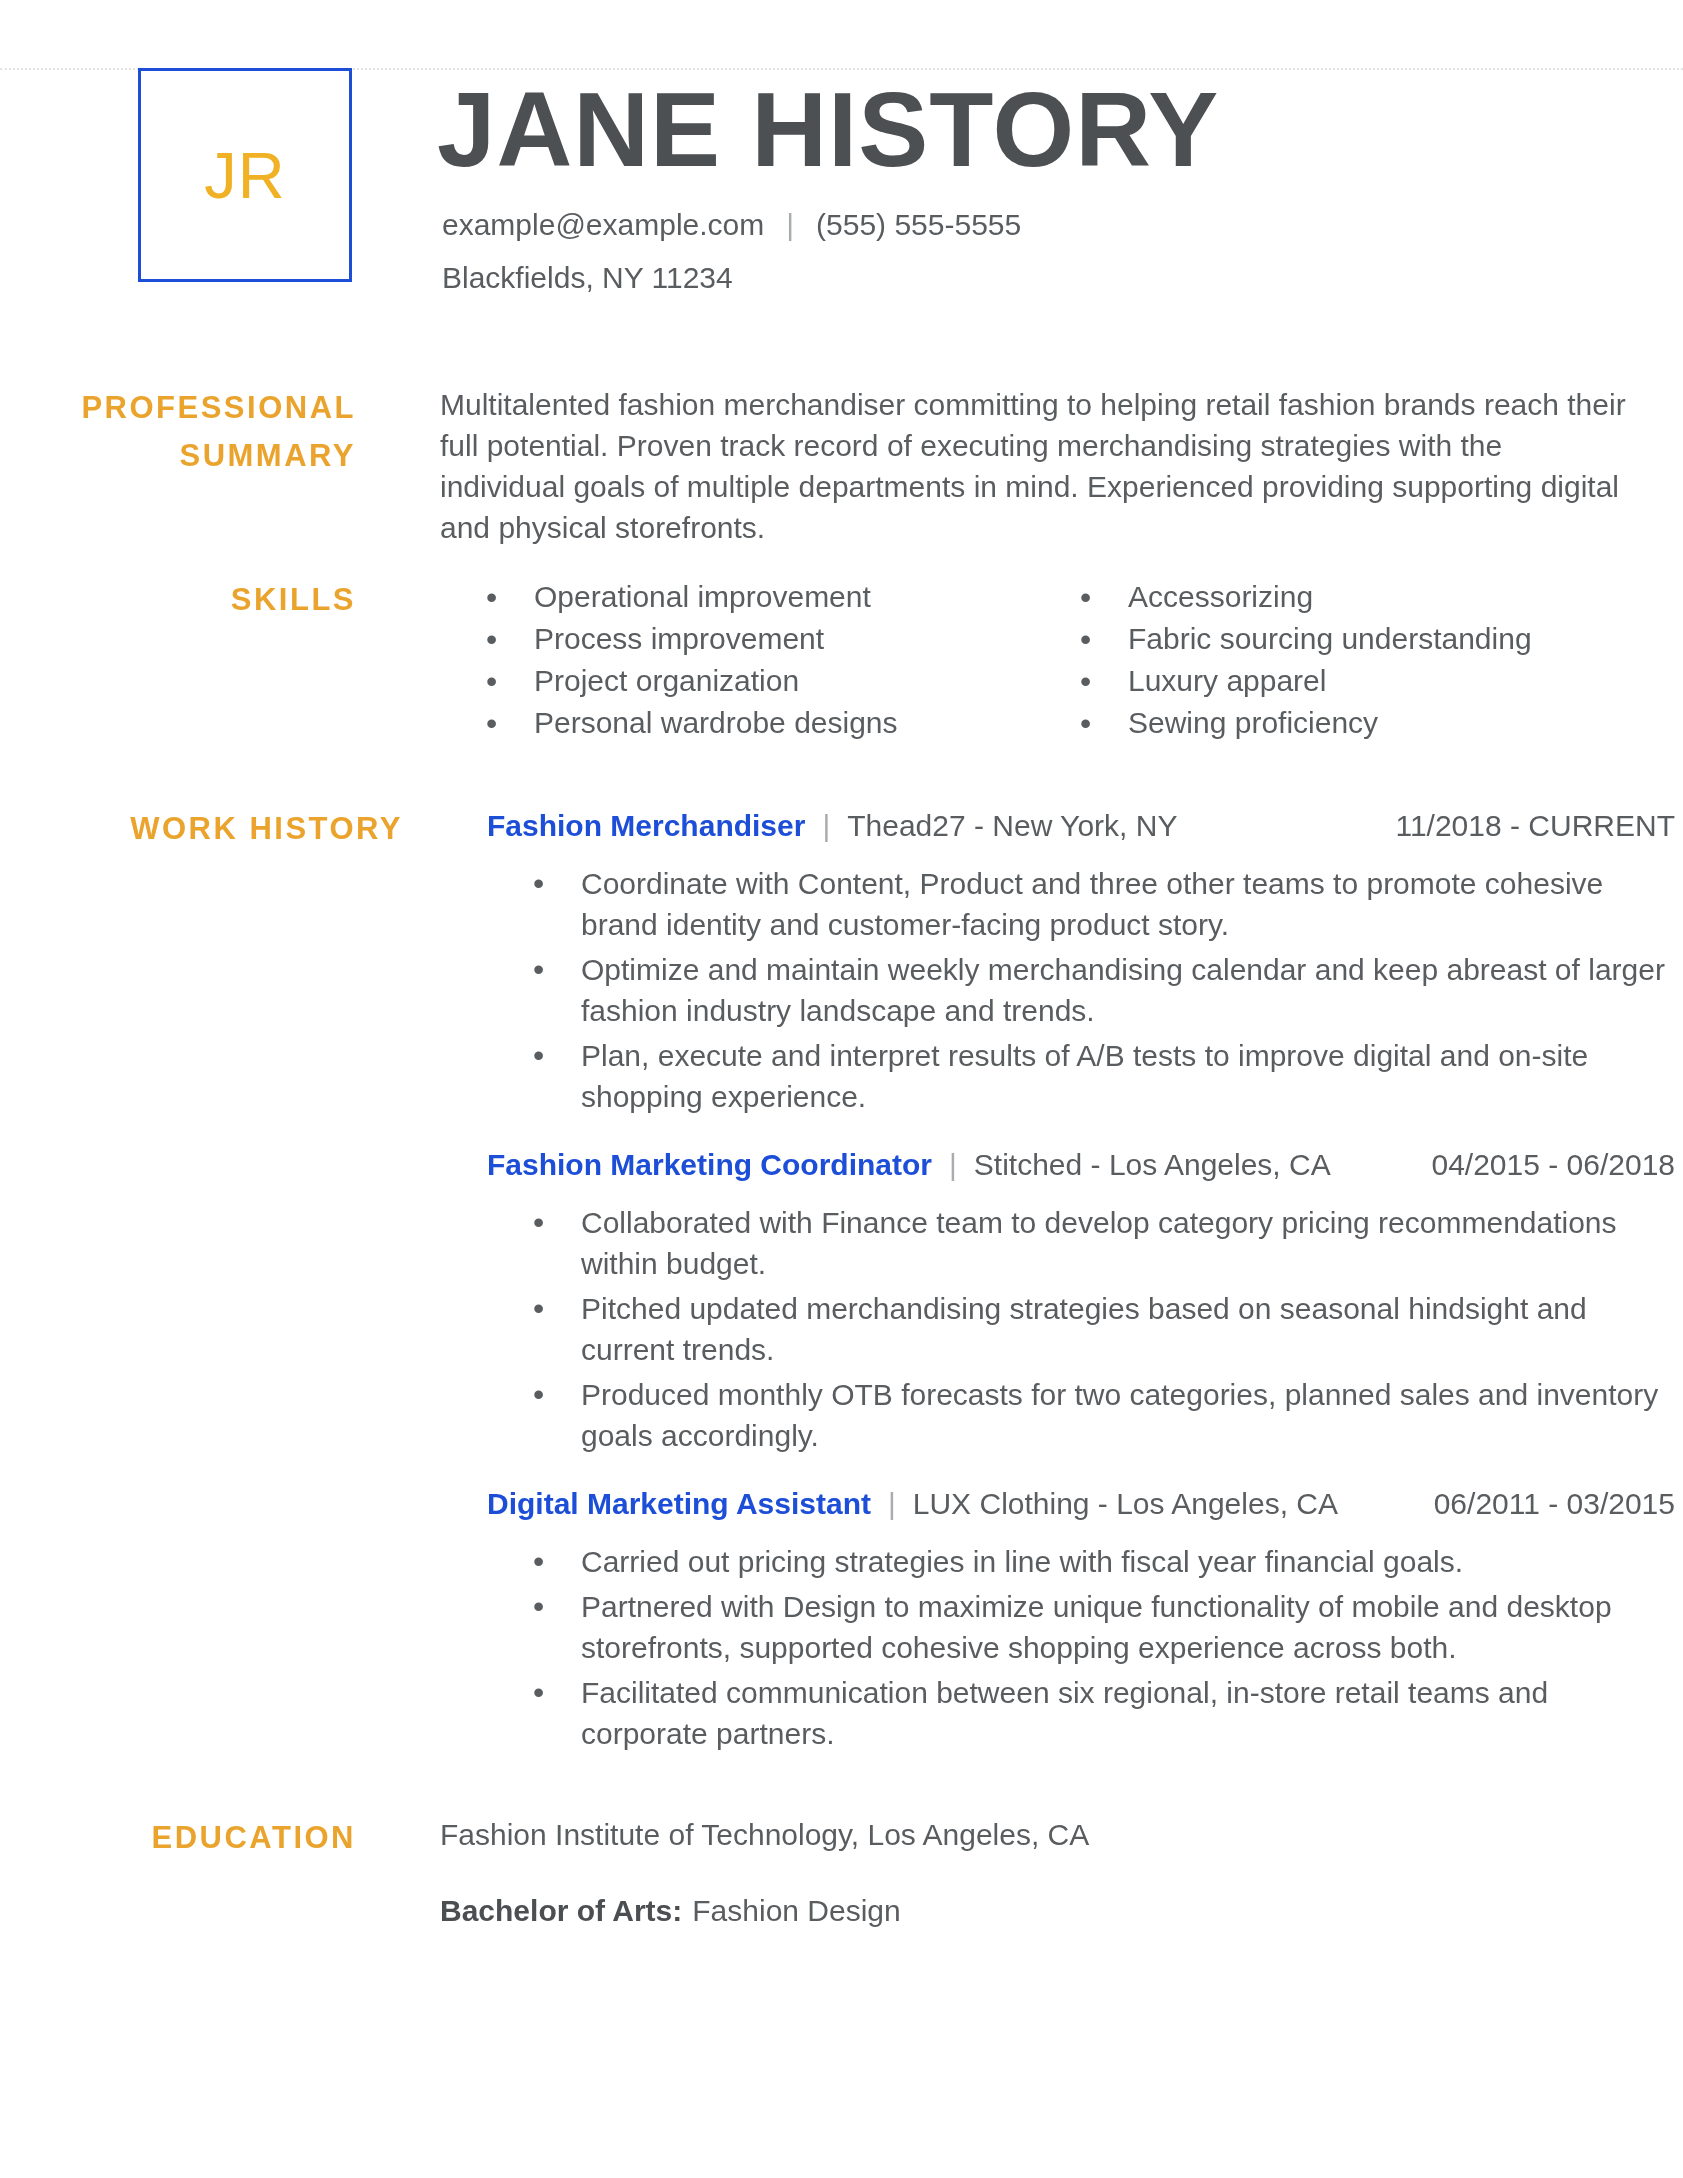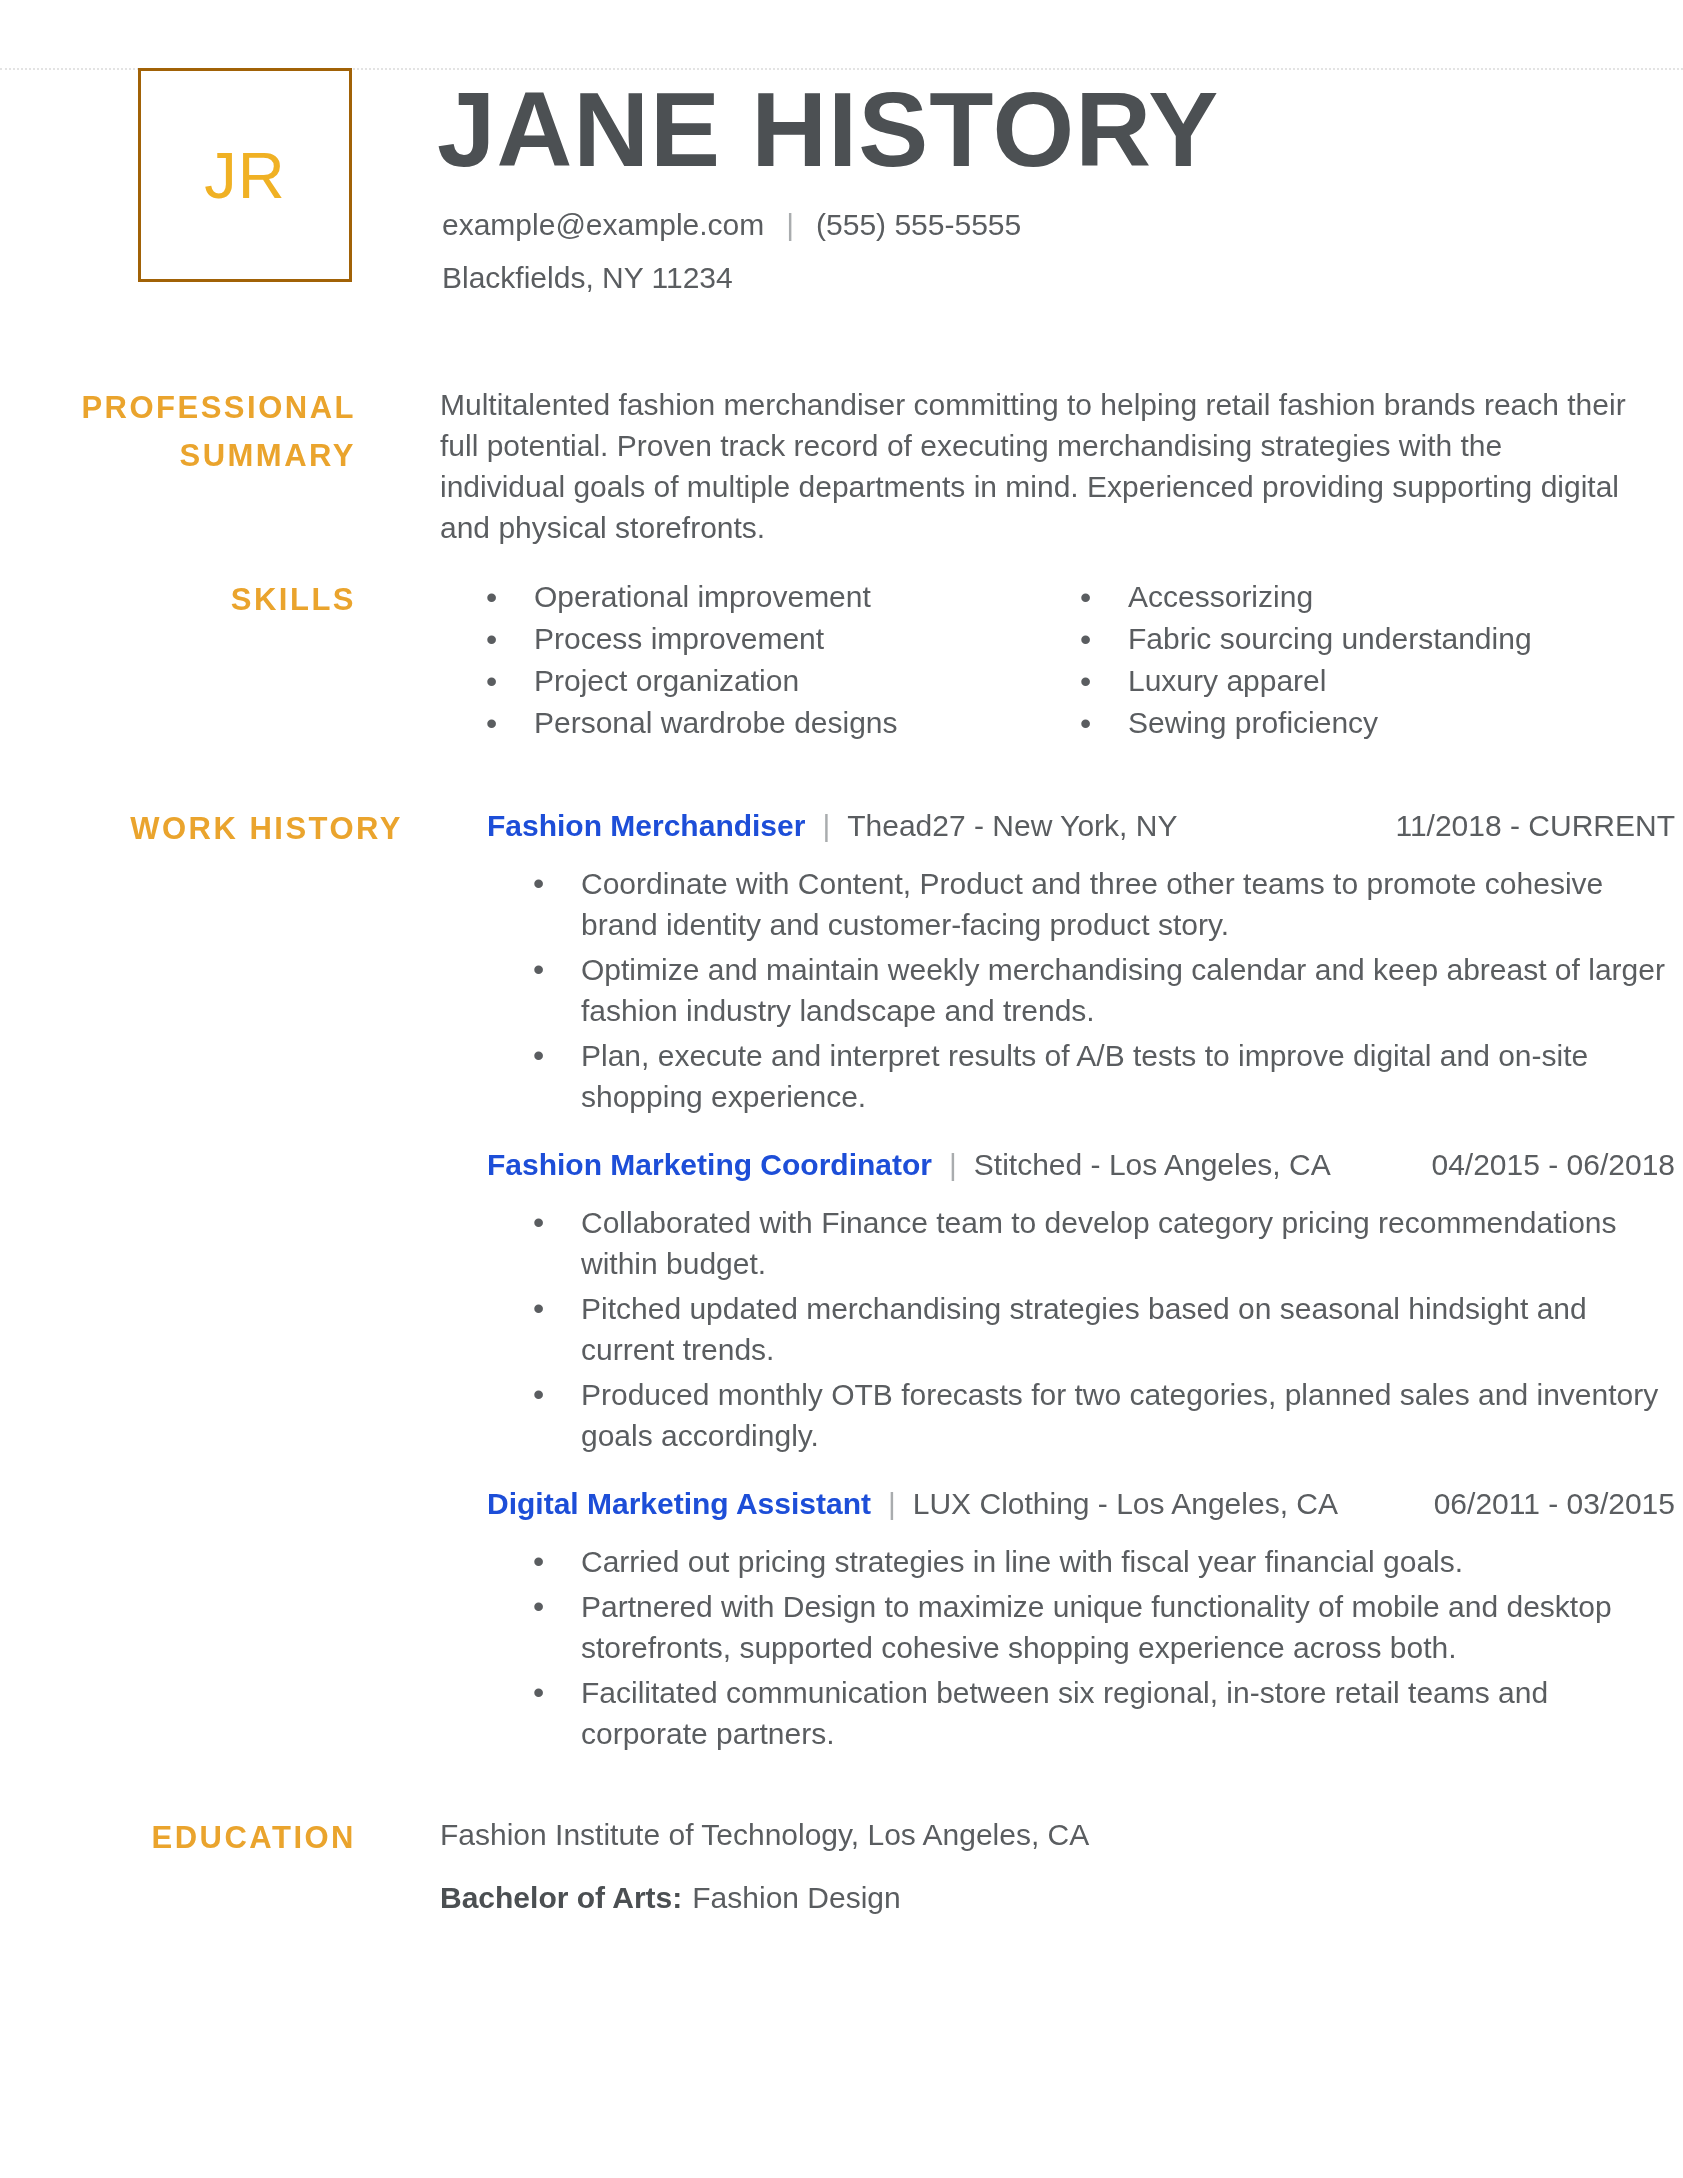--- a/index.html
+++ b/index.html
@@ -15,21 +15,21 @@
   .top-divider {
     position: absolute;
     left: 0; top: 68px; width: 100%;
     border-top: 2px dotted #E3E3E3;
   }
   .monogram-box {
     position: absolute;
     left: 138px; top: 68px;
     width: 214px; height: 214px;
     box-sizing: border-box;
-    border: 3px solid #a16207;
+    border: 3px solid #1d4ed8;
     display: flex; align-items: center; justify-content: center;
   }
   .monogram-box span {
     font-size: 65px;
     color: #F0B124;
     font-weight: 400;
     letter-spacing: 1px;
   }
   .name {
     position: absolute;
@@ -90,21 +90,21 @@
   .job { margin-bottom: 27px; }
   .job-header {
     display: flex;
     align-items: baseline;
     margin-bottom: 17px;
   }
   .job-title { font-weight: 700; color: #1d4ed8; }
   .job-header .pipe { color: #A9ACAE; padding: 0 17px; }
   .job-dates { margin-left: auto; text-align: right; white-space: nowrap; }
   ul.job-bullets li { margin-bottom: 4px; }
-  .school { margin-bottom: 22px; }
+  .school { margin-bottom: 35px; }
   .degree { font-weight: 700; color: #4B4F52; }
   .field { margin-left: 10px; }
 </style>
 </head>
 <body>
 
 <div class="page">
   <div class="top-divider"></div>
 
   <div class="monogram-box">

